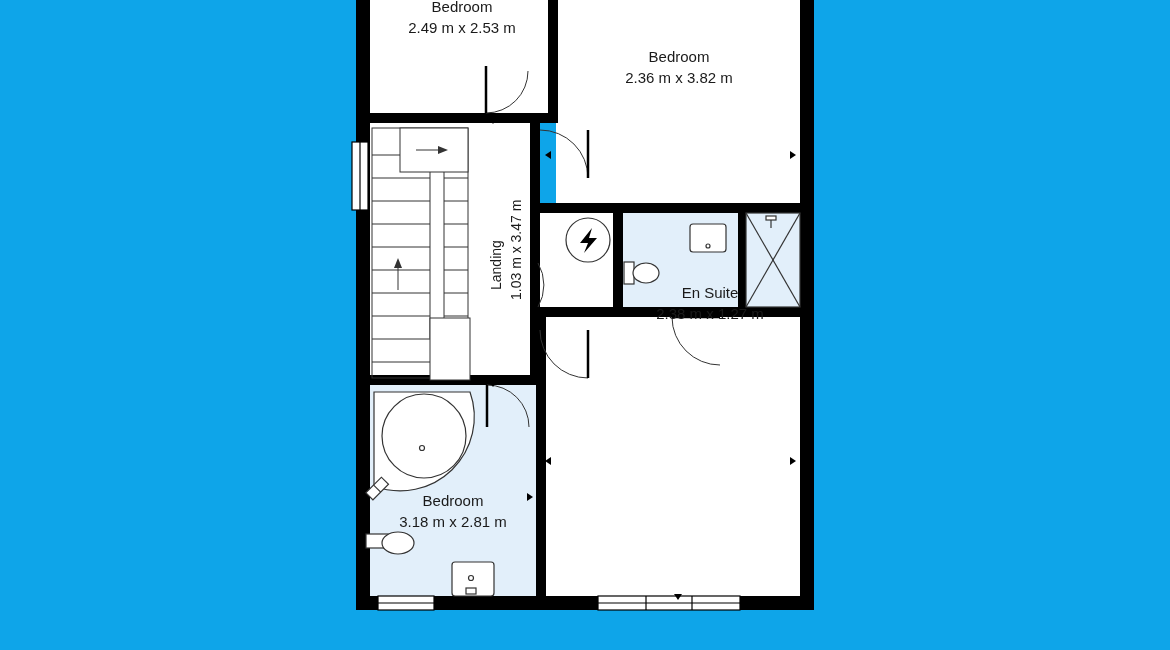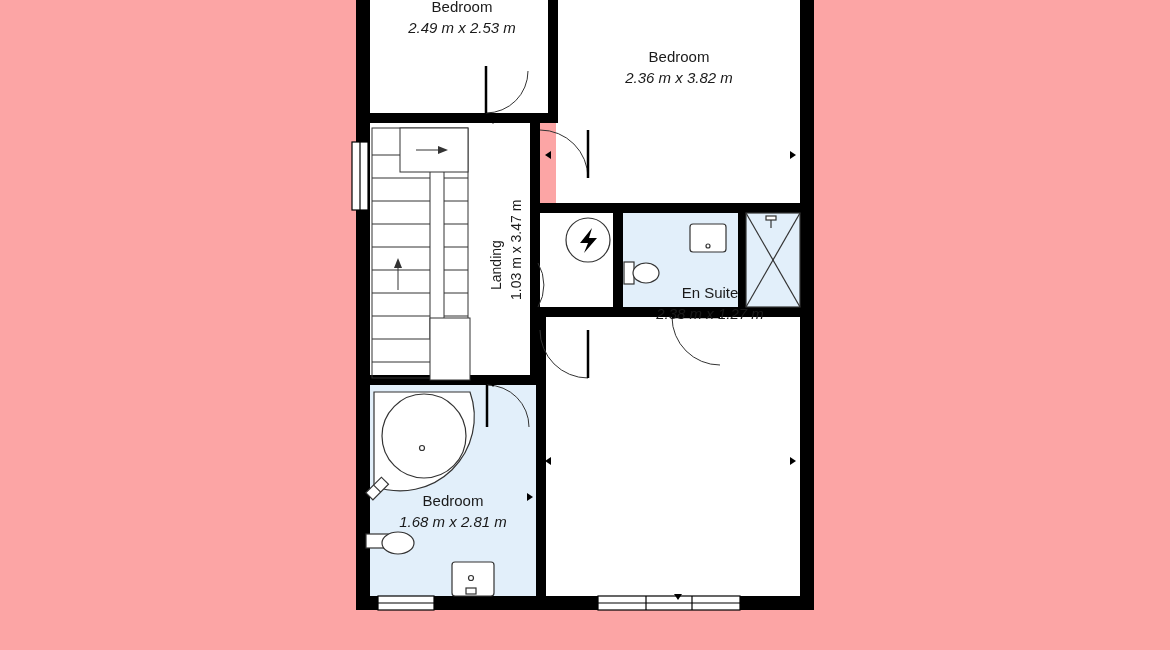--- a/index.html
+++ b/index.html
@@ -4,21 +4,21 @@
 <style>
   html, body {
     margin: 0;
     padding: 0;
     background: #FFC800;
   }
   #stage {
     position: relative;
     width: 1170px;
     height: 650px;
-    background: #fca5a5;
+    background: #0ea5e9;
     overflow: hidden;
     font-family: "Liberation Sans", sans-serif;
   }
   .wall { position: absolute; background: #000; }
   .room {
     position: absolute;
     background: #ffffff;
   }
   .wet {
     position: absolute;
@@ -27,21 +27,21 @@
   .label {
     position: absolute;
     text-align: center;
     color: #1a1a1a;
     font-size: 15px;
     line-height: 21px;
     white-space: nowrap;
     pointer-events: none;
   }
   .label .name { display: block; }
-  .label .dim  { display: block; font-style: italic; }
+  .label .dim  { display: block; }
 
   .label-vert {
     position: absolute;
     color: #1a1a1a;
     font-size: 14px;
     line-height: 19px;
     white-space: nowrap;
     transform-origin: 0 0;
   }
 
@@ -241,16 +241,16 @@
   <div class="label" style="left:618px; top:248px; width:184px;margin-top:34px;">
     <span class="name">En Suite</span>
     <span class="dim">2.38 m x 1.27 m</span>
   </div>
 
   <div class="label" style="left:546px; top:446px; width:256px;">
   </div>
 
   <div class="label" style="left:368px; top:490px; width:170px;">
     <span class="name">Bedroom</span>
-    <span class="dim">1.68 m x 2.81 m</span>
+    <span class="dim">3.18 m x 2.81 m</span>
   </div>
 
 </div>
 
 </body></html>

